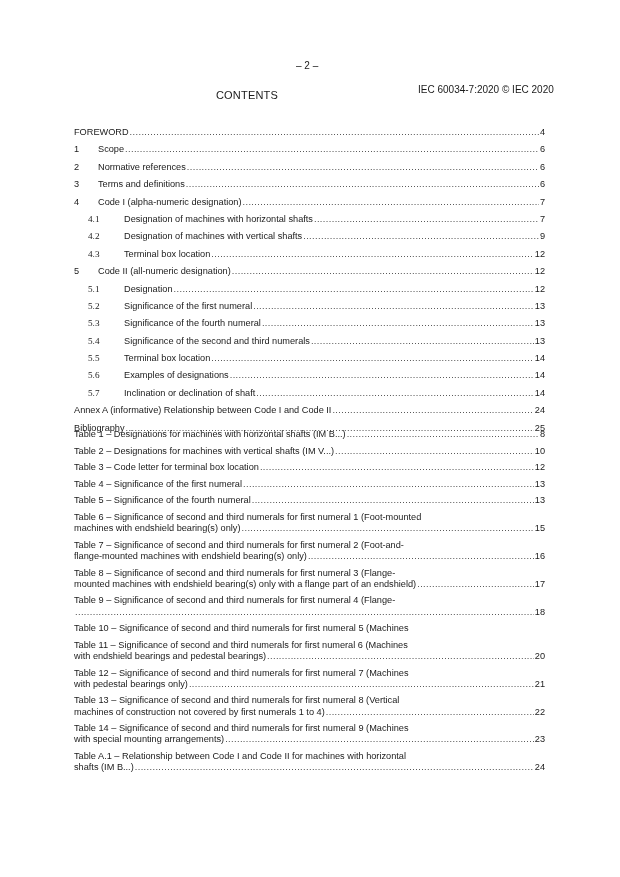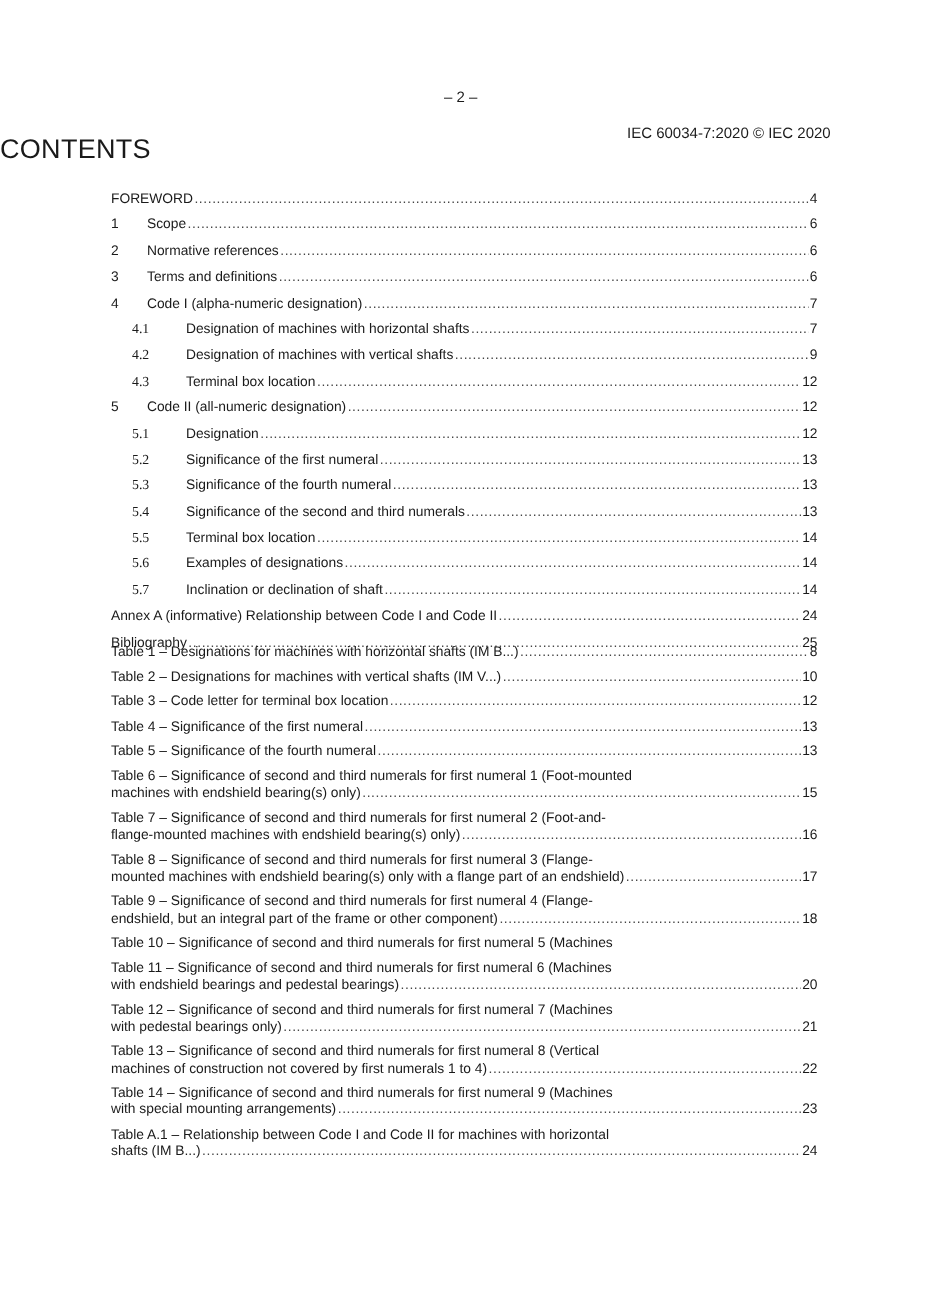--- a/index.html
+++ b/index.html
@@ -14,21 +14,21 @@
 
     .header {
       position: absolute; top: 60px; left: 0; width: 620px;
       font-size: 10px;
     }
     .header .page-num { position: absolute; left: 296px; }
     .header .doc-ref { position: absolute; left: 418px; margin-top: 24px; }
 
     .title {
       position: absolute; top: 89px; left: 0; width: 494px;
-      text-align: left; font-size: 18px; letter-spacing: 0.2px;
+      text-align: center; font-size: 11px; letter-spacing: 0.2px;
     }
 
     .toc { position: absolute; left: 74px; width: 471px; font-size: 9.2px; }
     .toc-entries { top: 124px; }
     .toc-tables { top: 429px; }
 
     .entry {
       display: flex; align-items: flex-start;
       height: 17.4px; line-height: 17.4px;
       white-space: nowrap;
@@ -238,21 +238,20 @@
         <div class="line1">Table 8 – Significance of second and third numerals for first numeral 3 (Flange-</div>
         <div class="lastline">
           <span class="label">mounted machines with endshield bearing(s) only with a flange part of an endshield)</span>
           <span class="leader"></span>
           <span class="pg">17</span>
         </div>
       </div>
       <div class="tentry">
         <div class="line1">Table 9 – Significance of second and third numerals for first numeral 4 (Flange-</div>
         <div class="lastline">
-          <span class="label">endshield, but an integral part of the frame or other component)</span>
           <span class="leader"></span>
           <span class="pg">18</span>
         </div>
       </div>
       <div class="tentry">
         <div class="line1">Table 10 – Significance of second and third numerals for first numeral 5 (Machines</div>
       </div>
       <div class="tentry">
         <div class="line1">Table 11 – Significance of second and third numerals for first numeral 6 (Machines</div>
         <div class="lastline">

